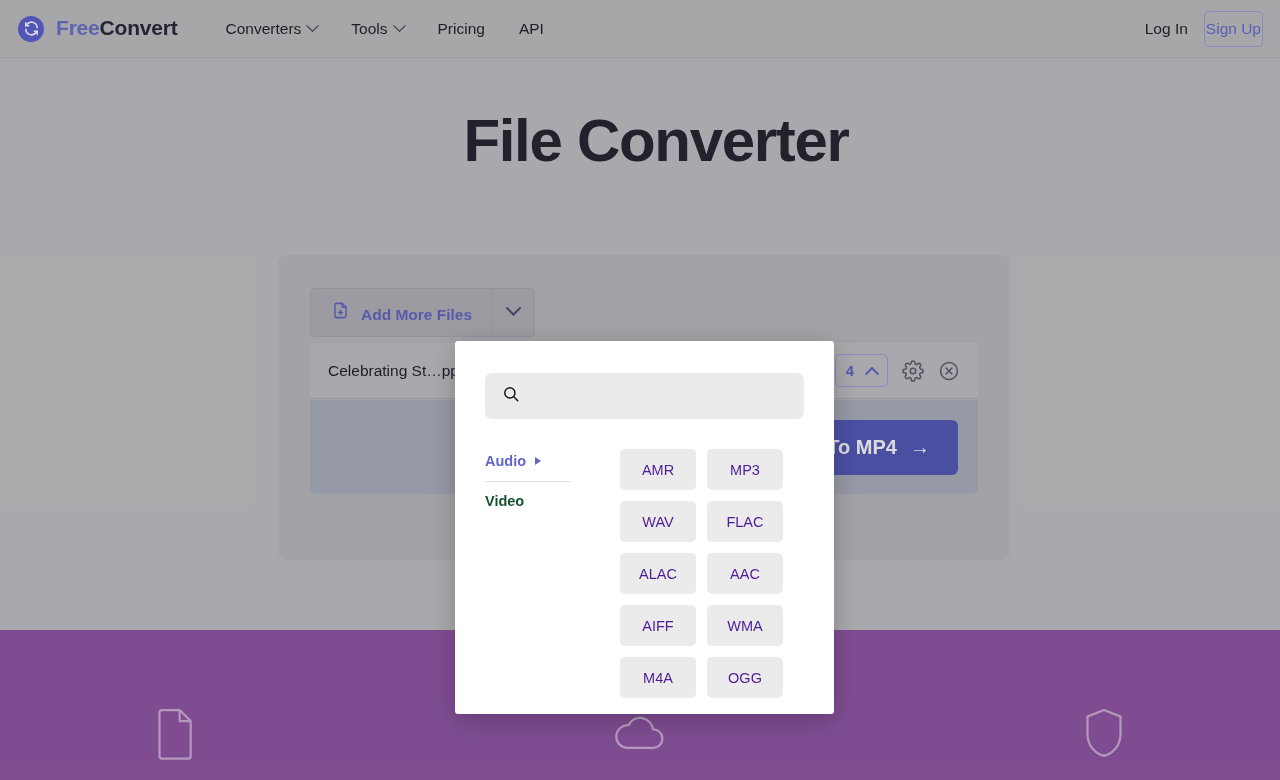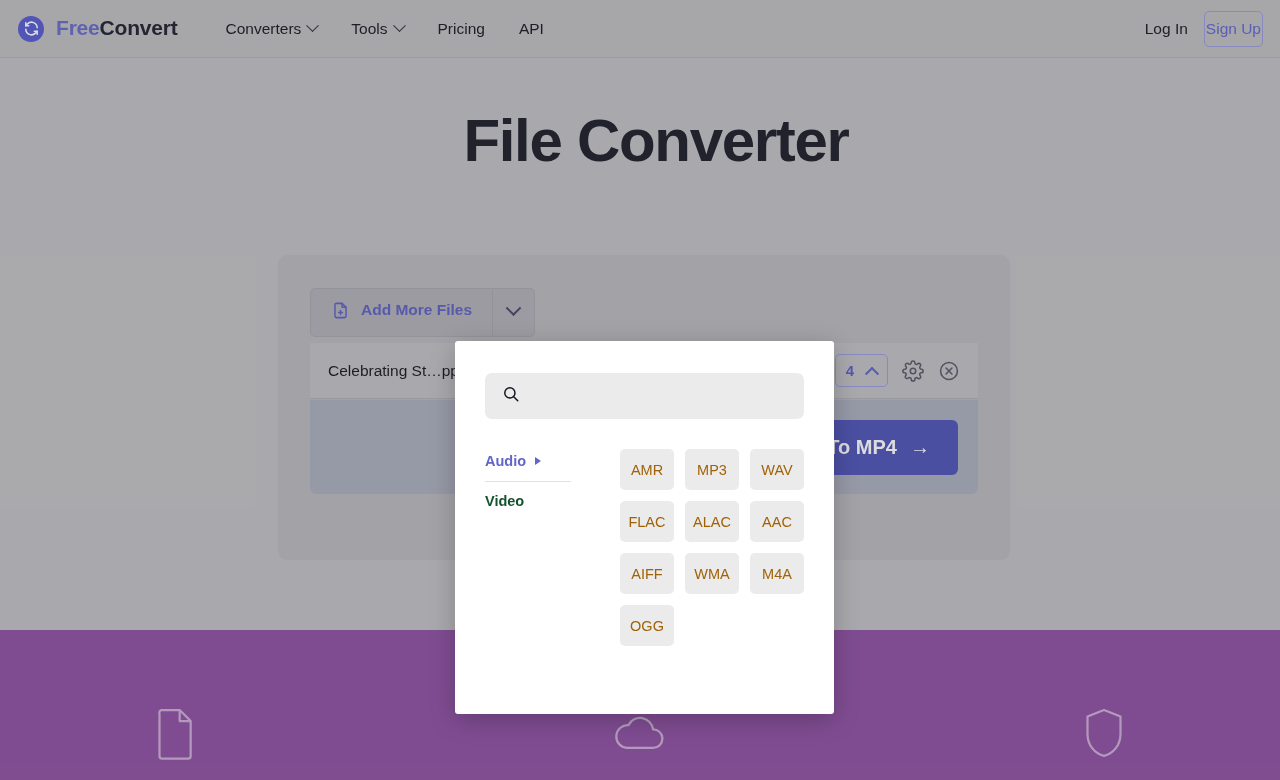--- a/index.html
+++ b/index.html
@@ -52,21 +52,21 @@
   }
   .hero p { font-size: 19px; color: #27272f; margin-top: 22px; }
 
   
   .card {
     position: absolute; left: 278px; top: 255px; width: 732px; height: 305px;
     background: #bcbcbe; border-radius: 9px;
   }
   .add-row { position: absolute; left: 32px; top: 33px; display: flex; }
   .add-btn {
-    display: flex; align-items: flex-start; gap: 11px;
+    display: flex; align-items: flex-end; gap: 11px;
     background: #b2b2b7; border: 1px solid #a9a9b0;
     border-radius: 5px 0 0 5px; padding: 12px 20px; cursor: pointer;
   }
   .add-btn .lbl { font-size: 15.5px; color: #6165c4; font-weight: 600; white-space: nowrap; }
   .add-caret {
     width: 42px; background: #b2b2b7; border: 1px solid #a9a9b0; border-left: none;
     border-radius: 0 5px 5px 0; display: flex; align-items: center; justify-content: center;
     cursor: pointer;
   }
   .caret-dn { width: 11px; height: 11px; border-right: 2px solid #4c4c6a; border-bottom: 2px solid #4c4c6a;
@@ -136,23 +136,23 @@
     font-size: 14.5px; padding: 4px 0; cursor: pointer;
   }
   .cat.active { color: #6266c9; font-weight: 600; }
   .cat.plain { color: #14532d; font-weight: 700; padding-top: 11px; }
   .tri { width: 0; height: 0; border-left: 6px solid #6266c9;
          border-top: 4.5px solid transparent; border-bottom: 4.5px solid transparent; }
   .cat-divider { height: 1px; background: #e2e2e6; margin: 8px 8px 0 0; }
 
   .formats { display: flex; flex-wrap: wrap; gap: 11px; margin-left: 41px; align-content: flex-start; }
   .fmt {
-    width: 54px; height: 41px; background: #ebebec; border-radius: 5px;
+    width: 76px; height: 41px; background: #ebebec; border-radius: 5px;
     display: flex; align-items: center; justify-content: center;
-    font-size: 14.5px; color: #a16207; cursor: pointer;
+    font-size: 14.5px; color: #4c1d95; cursor: pointer;
   }
 </style>
 </head>
 <body>
 
 <div id="page">
 
   <div class="header">
     <div class="brand">
       <div class="brand-mark">

